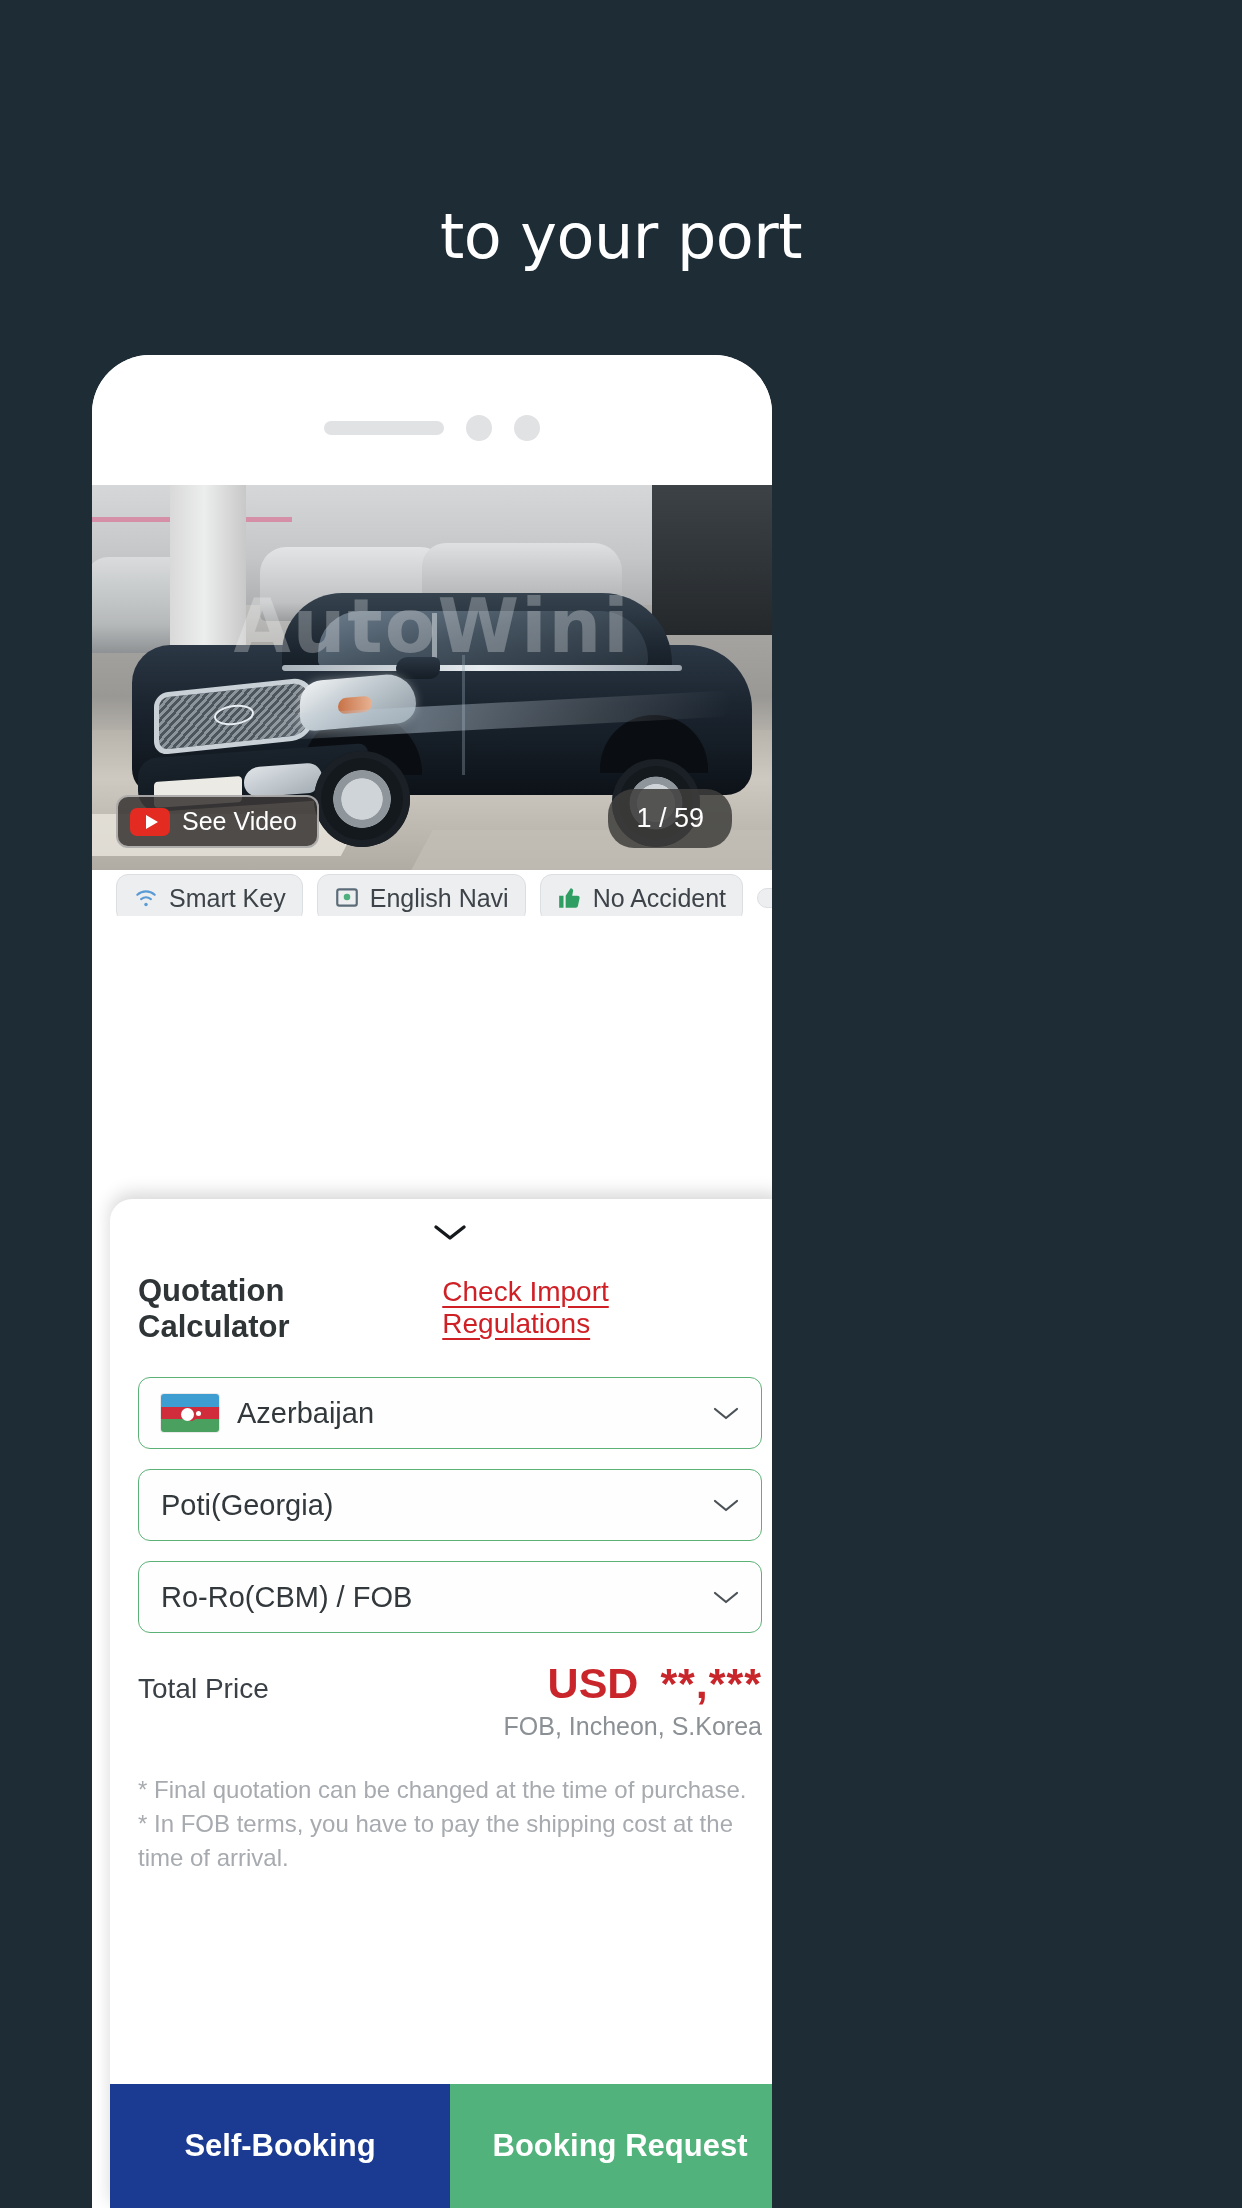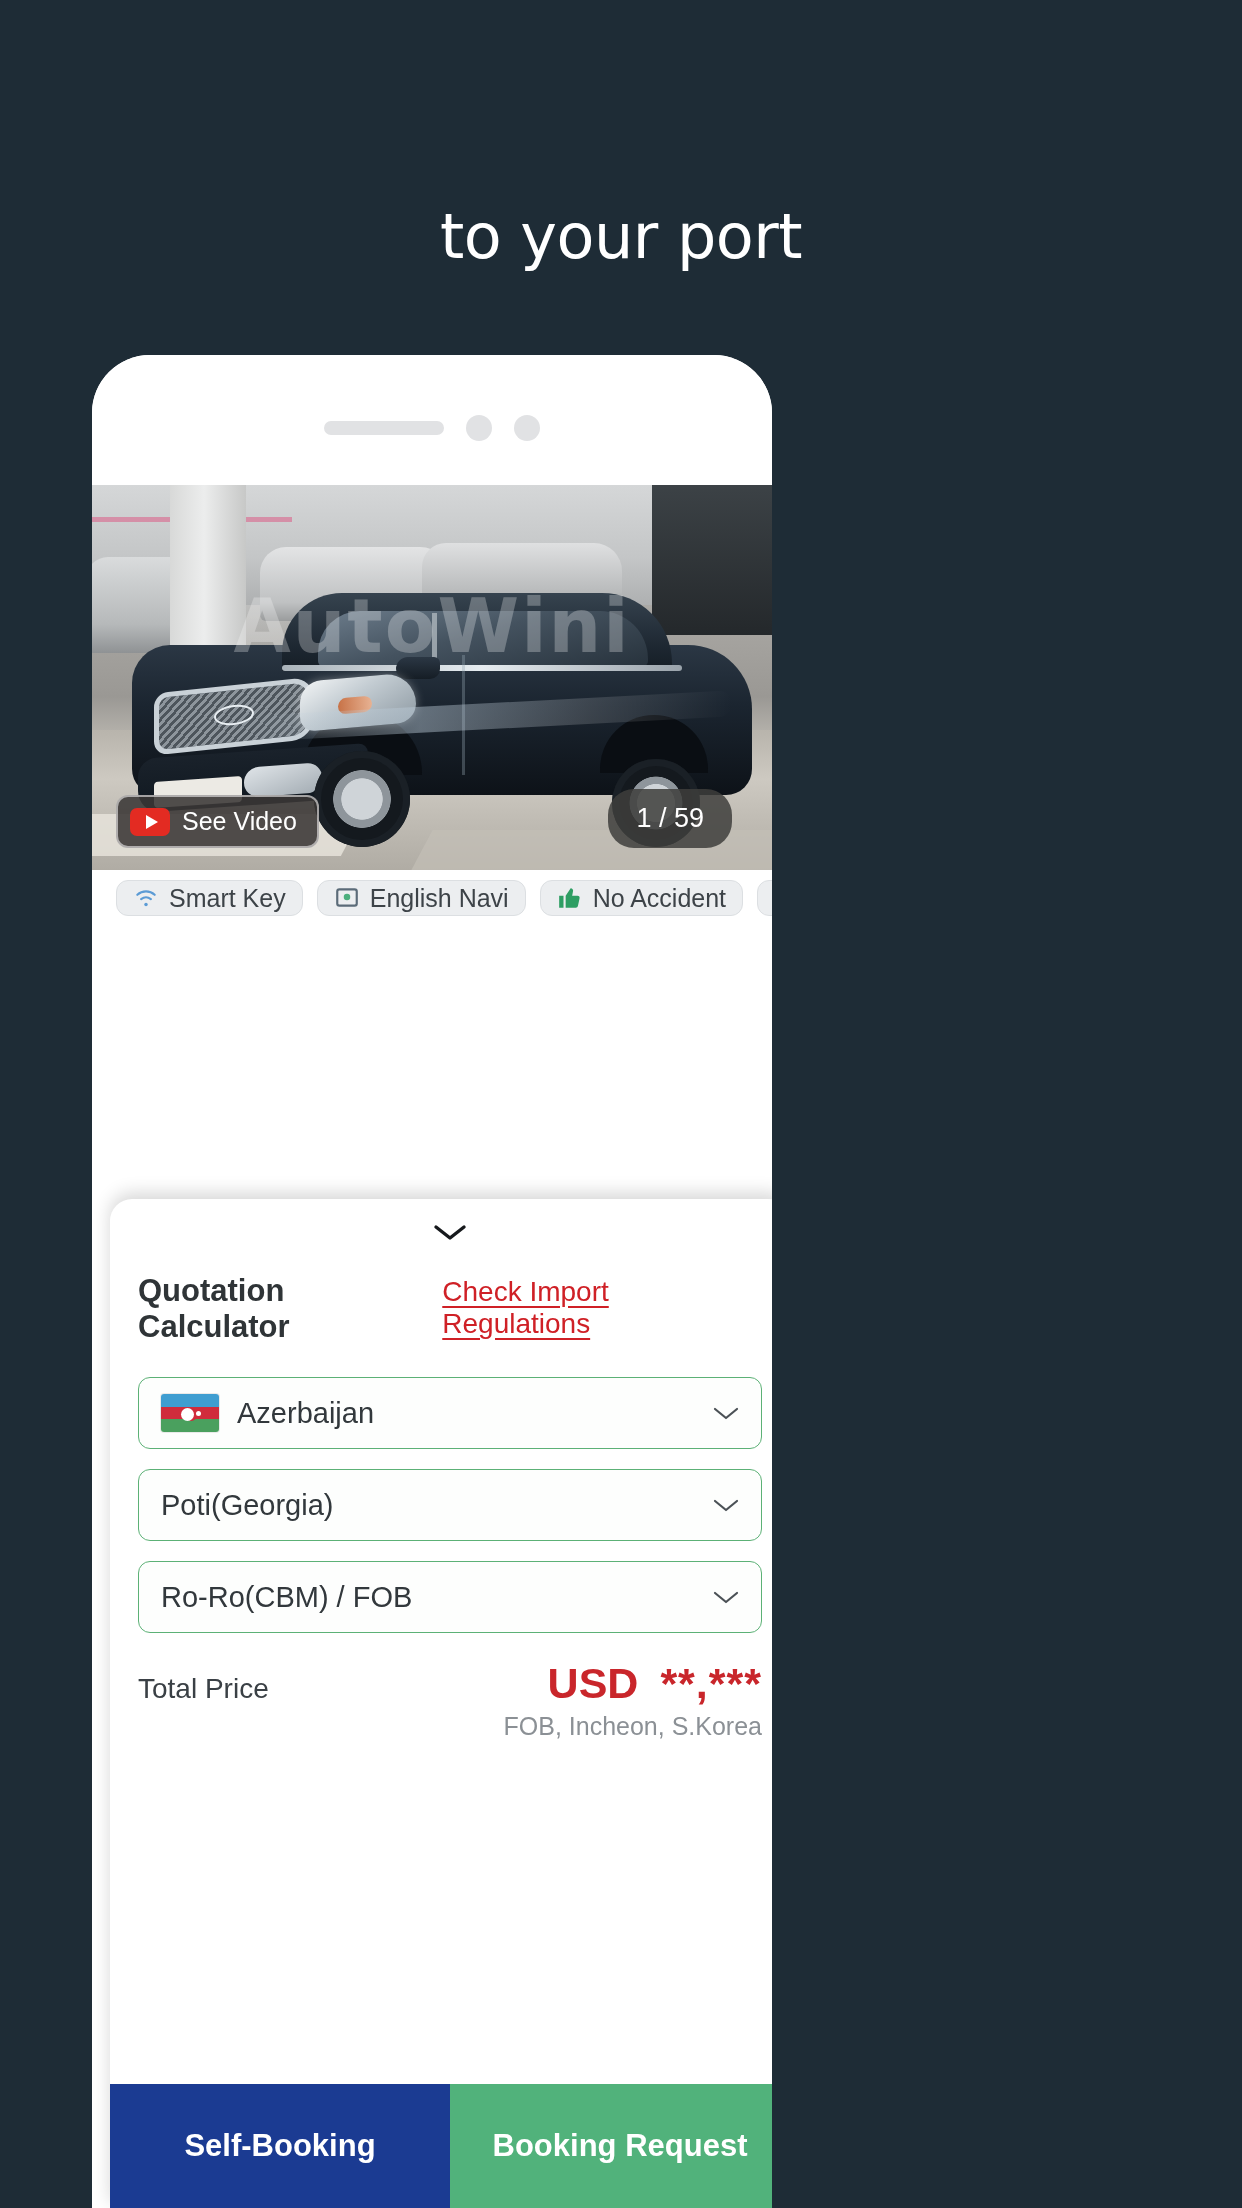--- a/index.html
+++ b/index.html
@@ -212,21 +212,21 @@
   .see-video span { color:#fff; font-size:25px; }
   .counter {
     position:absolute; right:40px; bottom:22px;
     background:rgba(62,62,60,.85); color:#fff;
     font-size:27px; padding:14px 28px; border-radius:26px;
   }
 
   
   .chips {
     position:relative; width:680px; height:46px; background:#fff;
-    display:flex; gap:14px; padding:10px 24px 0 24px; overflow:hidden;
+    display:flex; gap:14px; padding:10px 24px 0 24px; overflow:hidden;align-items:center;
   }
   .chip {
     flex:0 0 auto; display:flex; align-items:center; gap:10px;
     background:#eceef0; border:1px solid #dcdfe2;
     border-radius:12px; padding:9px 16px;
     font-size:25px; color:#3d4348; white-space:nowrap;
   }
   .chip-ico { width:26px; height:26px; flex:0 0 auto; }
 
   
@@ -447,20 +447,21 @@
           <div class="price-label">Total Price</div>
           <div class="price-right">
             <div class="price-main">
               <span class="price-cur">USD</span>
               <span class="price-val">**,***</span>
             </div>
             <div class="price-sub">FOB, Incheon, S.Korea</div>
           </div>
         </div>
 
+        <div class="notes">* Final quotation can be changed at the time of purchase.<br>* In FOB terms, you have to pay the shipping cost at the time of arrival.</div>
       </div>
 
       <div class="actions">
         <div class="btn btn-self">Self-Booking</div>
         <div class="btn btn-req">Booking Request</div>
       </div>
 
     </div>
   </div>
 </div>

